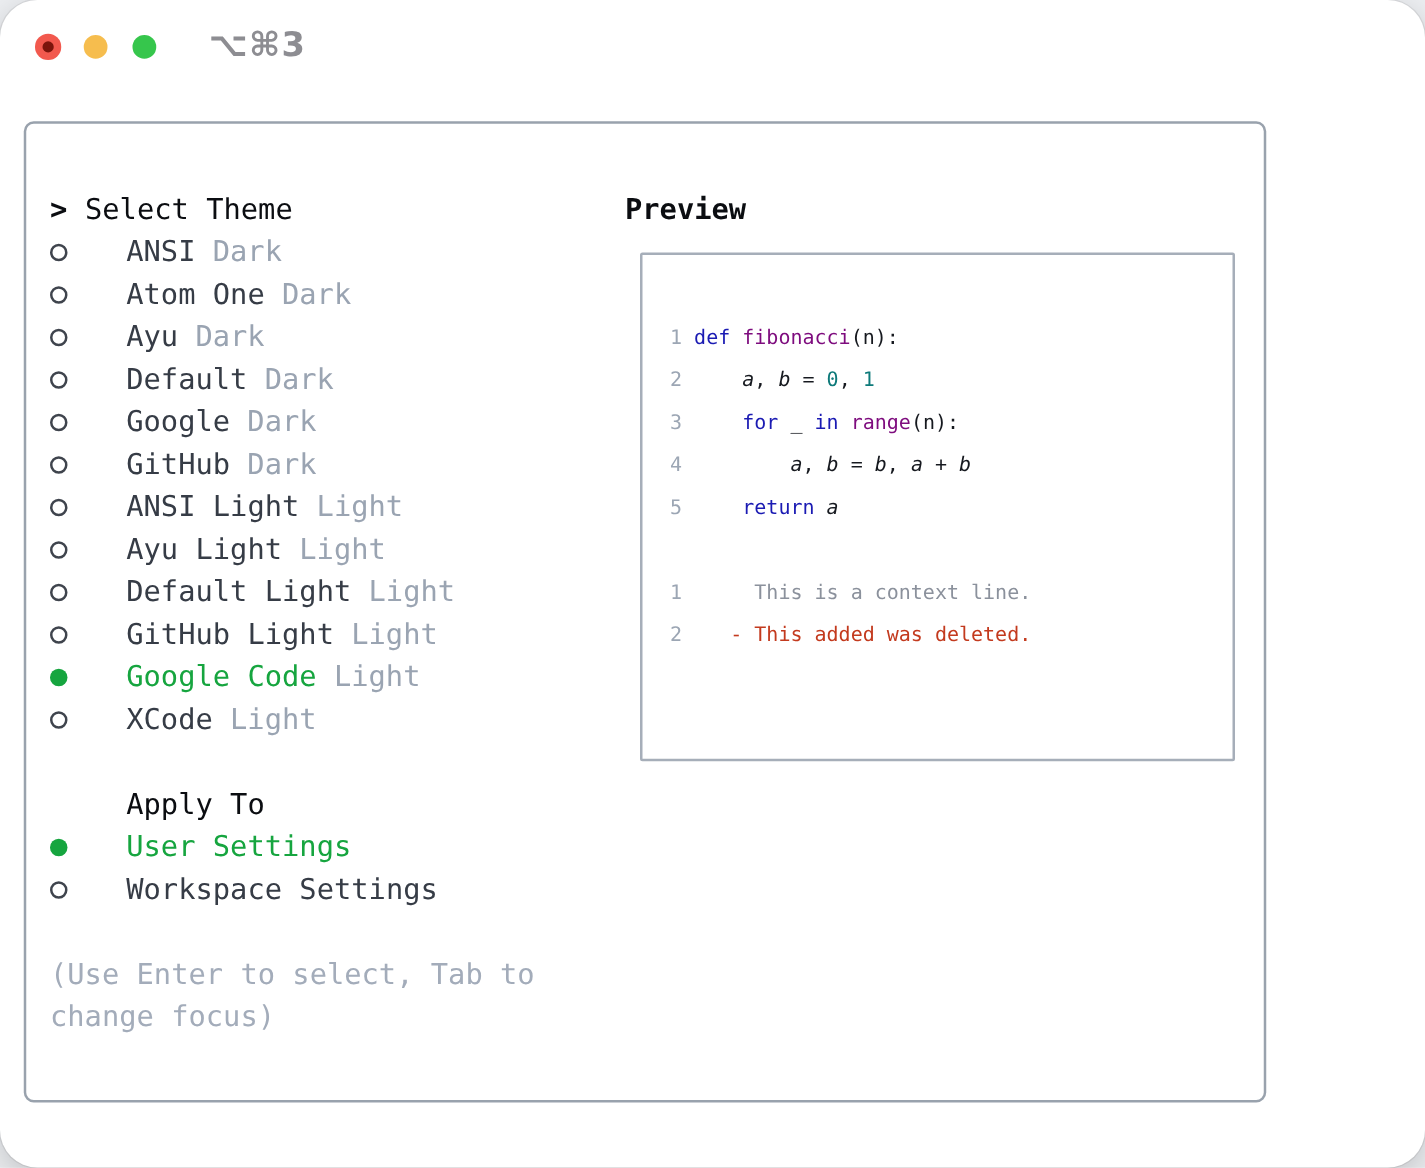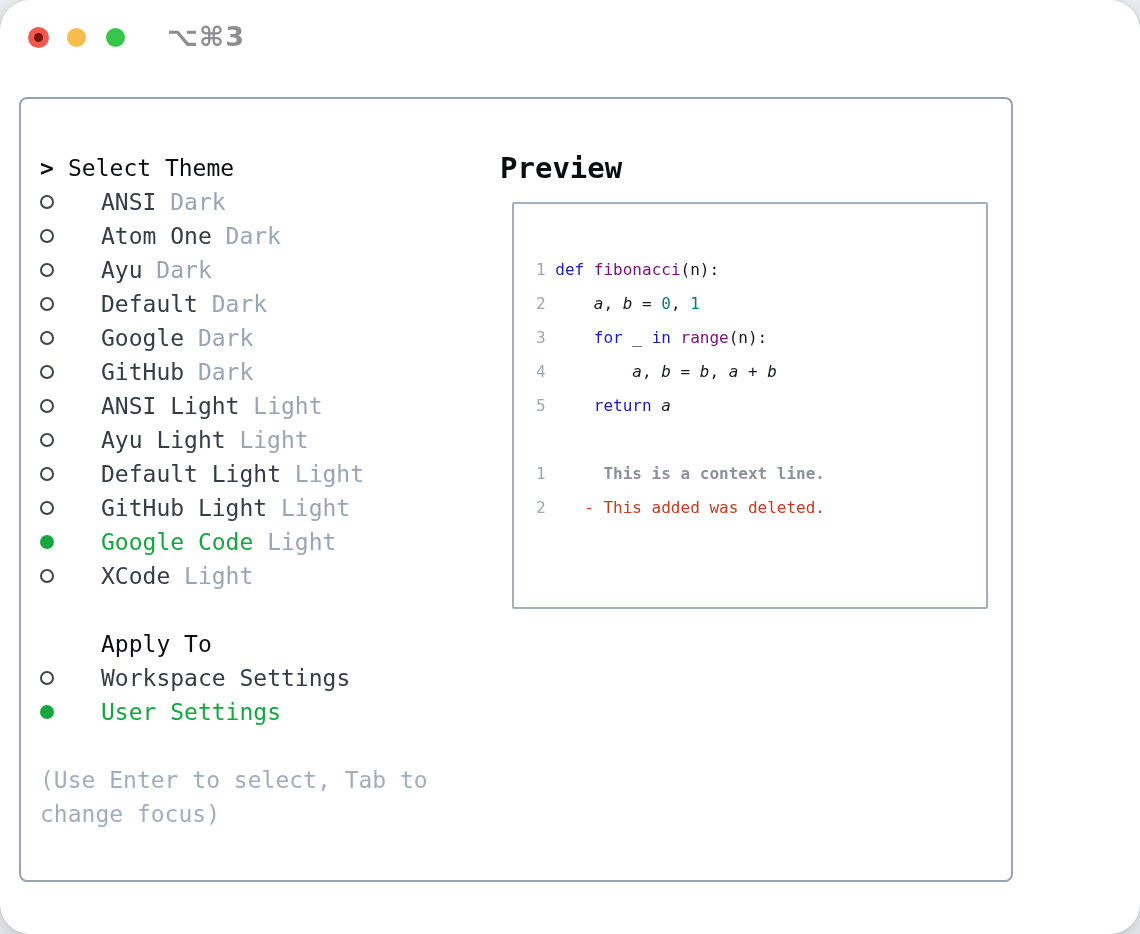--- a/index.html
+++ b/index.html
@@ -37,34 +37,34 @@
   .t-name.sel { color:var(--accent); }
   .t-var { color:var(--text-muted); margin-left:13.8px; }
   #theme-list { position:absolute; left:19px; top:52px; }
   #apply-list { position:absolute; left:19px; top:528px; }
   #hint {
     position:absolute; left:19px; top:664px; width:462px;
     font-size:23px; line-height:34px; color:var(--hint);
   }
   
   #preview-label { position:absolute; left:479px; top:52px; height:34px; display:flex; align-items:center;
-    font-size:29px; font-weight:700; color:var(--text-strong); }
+    font-size:23px; font-weight:700; color:var(--text-strong); }
   #preview-box {
     position:absolute; left:491px; top:103px; width:476px; height:407px;
     border:2px solid var(--preview-border); border-radius:2px; background:#fff;
     padding:49px 0 0 22px; overflow:hidden;
   }
   .pl { height:34px; font-size:16px; line-height:34px; white-space:pre; }
   .ln { color:var(--ln); }
   .kw { color:var(--kw); }
   .fn { color:var(--fn); }
   .lit { color:var(--lit); }
   .plain { color:var(--plain); }
   .var { color:var(--plain); font-style:italic; }
-  .ctx { color:var(--ctx);font-weight:bold; }
+  .ctx { color:var(--ctx); }
   .del { color:var(--del); }
   .add { color:var(--add); }
 </style>
 </head>
 <body>
 
 <div id="window">
 
   <div class="traffic" id="btn-close">
     <div class="inner"></div>
@@ -94,22 +94,22 @@
         <div class="row"><span class="marker"><span class="dot"></span></span><span class="t-name sel">Google Code</span><span class="t-var">Light</span></div>
         <div class="row"><span class="marker"><span class="ring"></span></span><span class="t-name">XCode</span><span class="t-var">Light</span></div>
       </div>
 
     <div id="apply-list">
       <div class="row">
         <span class="marker"></span>
         <span class="t-name" style="color:var(--text-strong)">Apply To</span>
       </div>
 
-    <div class="row"><span class="marker"><span class="ring"></span></span><span class="t-name">Workspace Settings</span></div>
-        <div class="row"><span class="marker"><span class="dot"></span></span><span class="t-name sel">User Settings</span></div>
+    <div class="row"><span class="marker"><span class="dot"></span></span><span class="t-name sel">User Settings</span></div>
+        <div class="row"><span class="marker"><span class="ring"></span></span><span class="t-name">Workspace Settings</span></div>
       </div>
 
     <div id="hint">(Use Enter to select, Tab to change focus)</div>
 
     <div id="preview-label">Preview</div>
 
     <div id="preview-box">
 
     <div class="pl"><span class="ln">1</span><span class="plain"> </span><span class="kw">def</span><span class="plain"> </span><span class="fn">fibonacci</span><span class="plain">(n):</span></div>
         <div class="pl"><span class="ln">2</span><span class="plain">     </span><span class="var">a</span><span class="plain">, </span><span class="var">b</span><span class="plain"> = </span><span class="lit">0</span><span class="plain">, </span><span class="lit">1</span></div>

